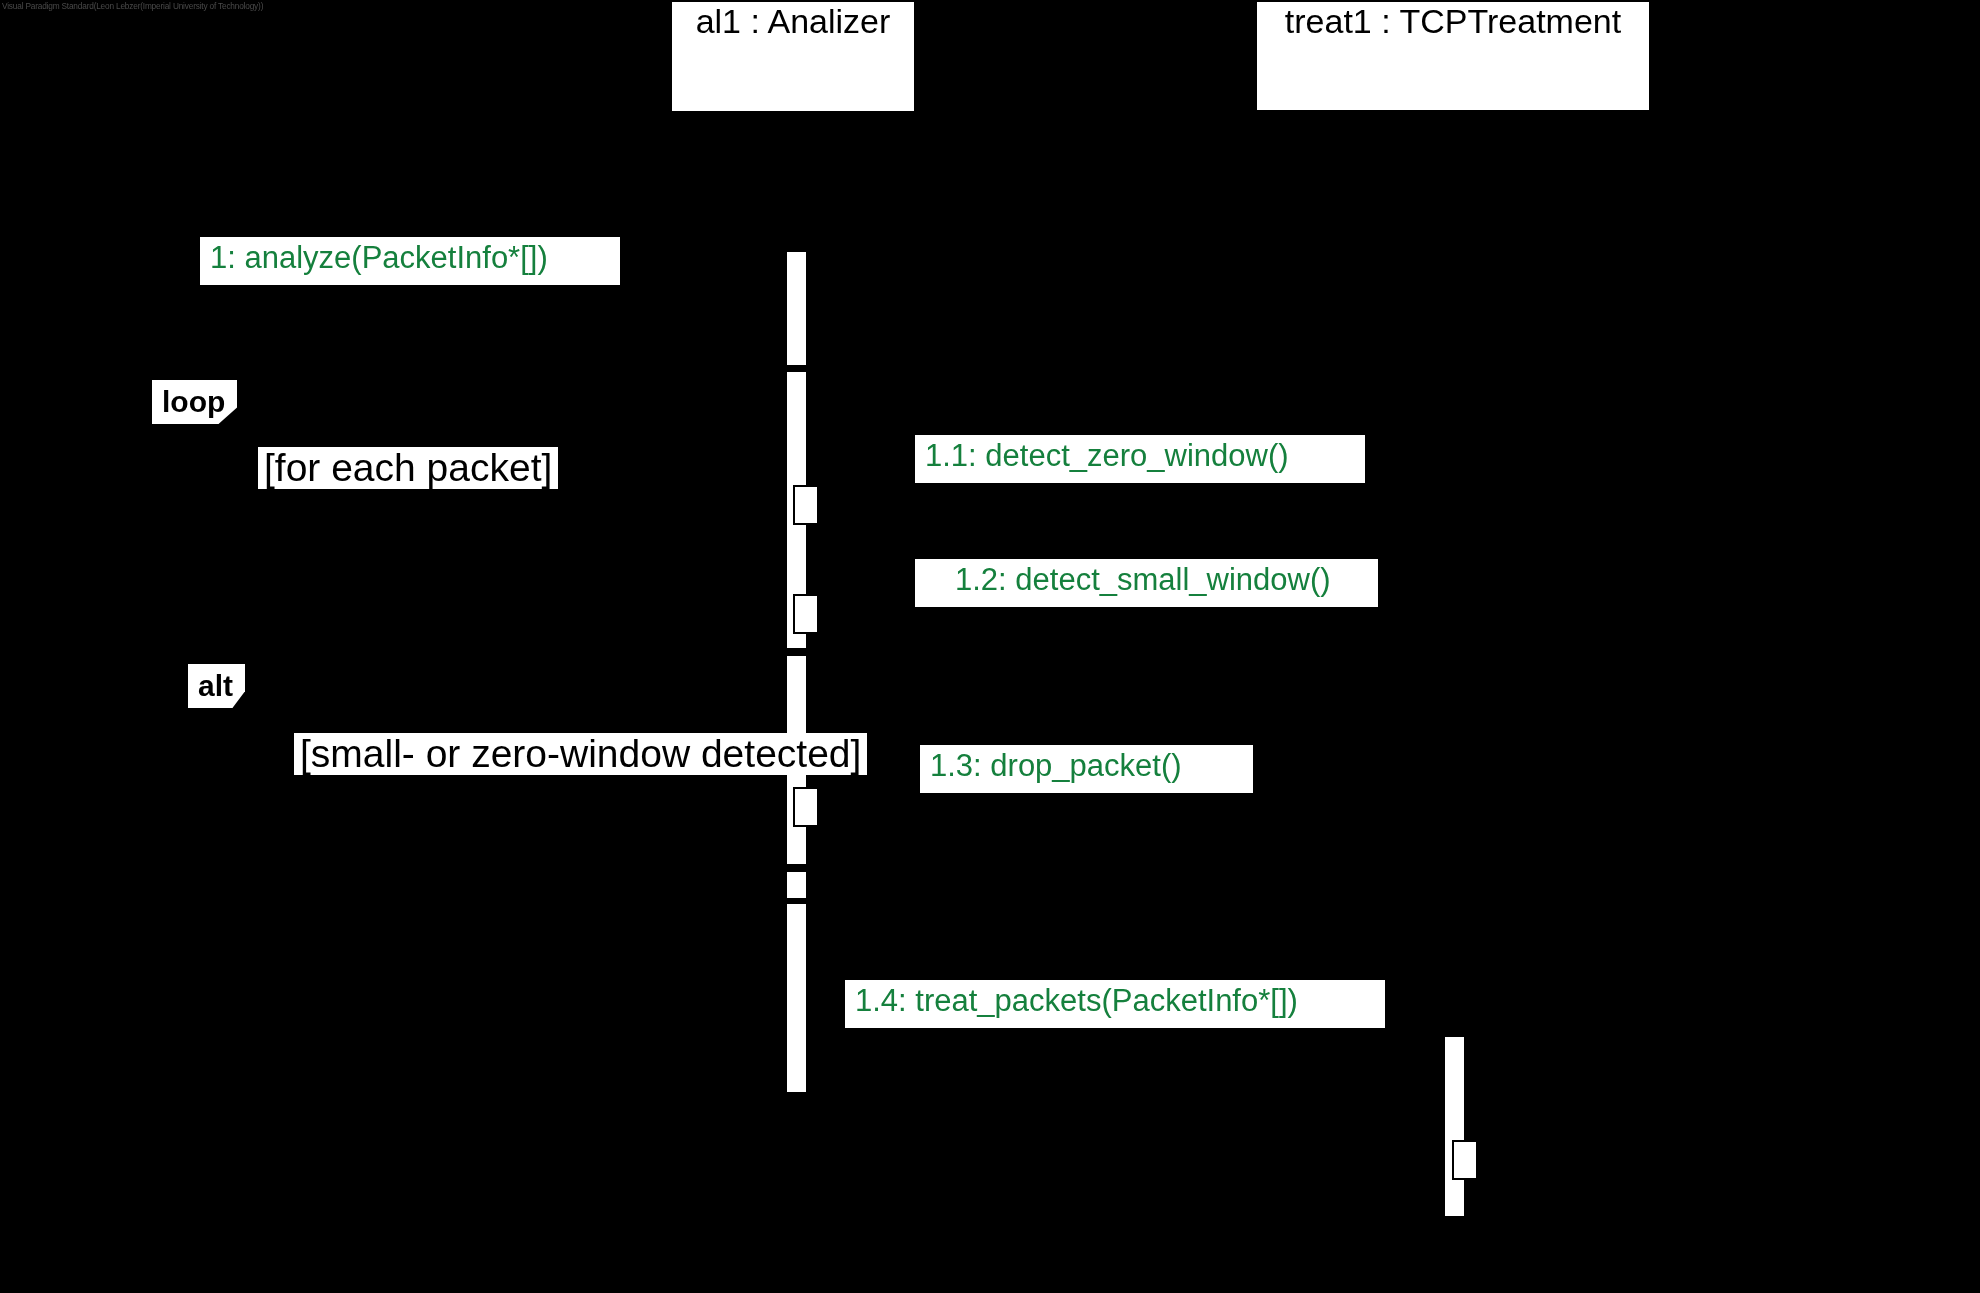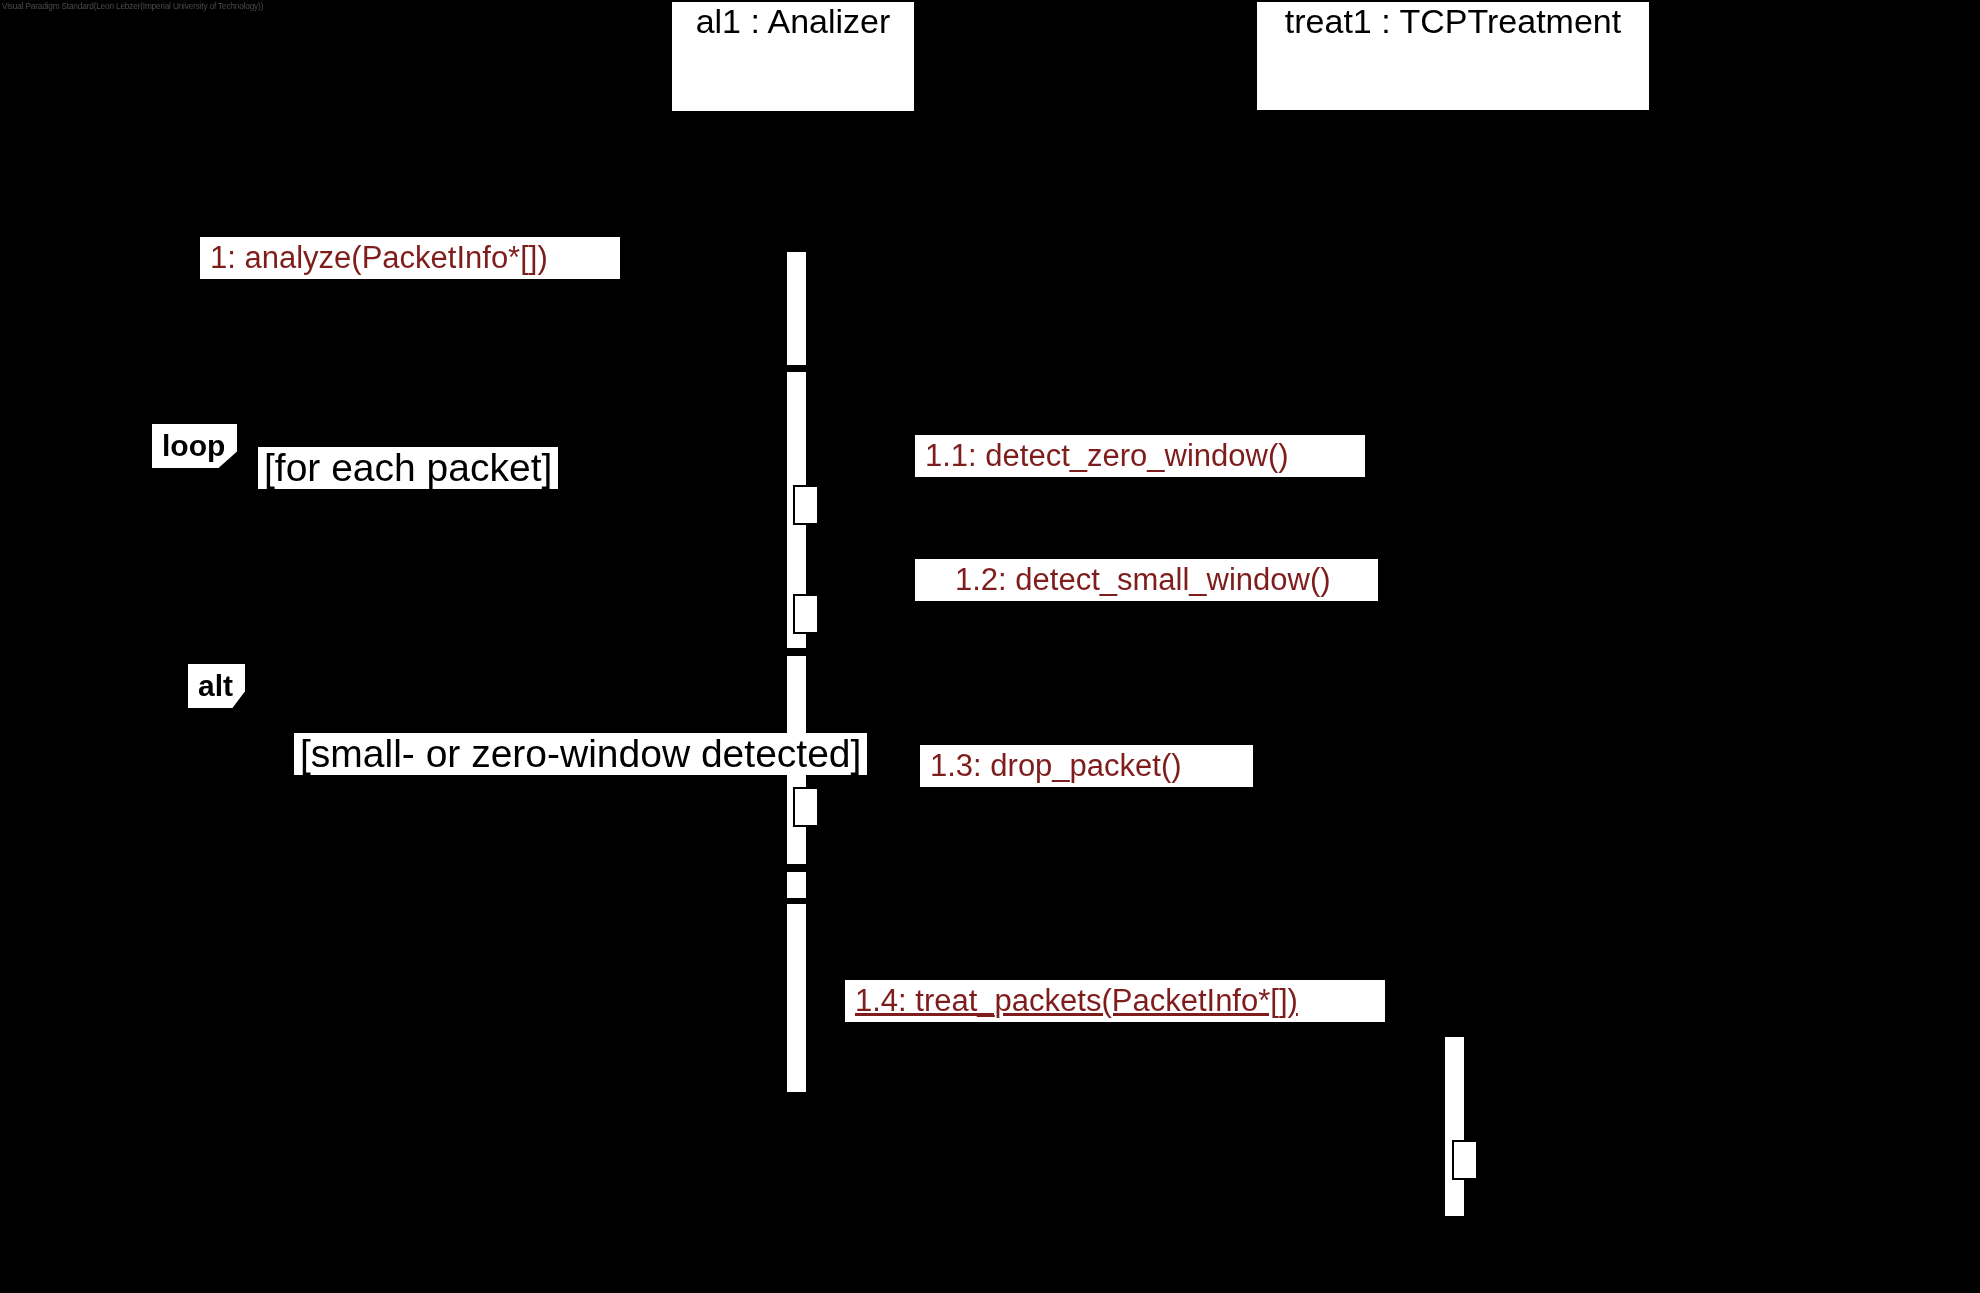--- a/index.html
+++ b/index.html
@@ -56,24 +56,24 @@
     position: absolute;
     background: #ffffff;
     border: 2px solid #000000;
     box-sizing: border-box;
   }
 
   
   .msg-label {
     position: absolute;
     background: #ffffff;
-    color: #7f1d1d;
+    color: #15803d;
     font-size: 31px;
     line-height: 42px;
-    height: 42px;
+    height: 48px;
     white-space: nowrap;
     padding: 0 10px;
     box-sizing: border-box;
   }
 
   
   .frag-tag {
     position: absolute;
     background: #ffffff;
     color: #000000;
@@ -121,32 +121,32 @@
       <div class="activation" style="left: 793px; top: 485px; width: 26px; height: 40px;"></div>
       <div class="activation" style="left: 793px; top: 594px; width: 26px; height: 40px;"></div>
       <div class="activation" style="left: 785px; top: 654px; width: 23px; height: 212px;"></div>
       <div class="activation" style="left: 793px; top: 787px; width: 26px; height: 40px;"></div>
       <div class="activation" style="left: 785px; top: 870px; width: 23px; height: 30px;"></div>
       <div class="activation" style="left: 785px; top: 902px; width: 23px; height: 192px;"></div>
       <div class="activation" style="left: 1443px; top: 1035px; width: 23px; height: 183px;"></div>
       <div class="activation" style="left: 1452px; top: 1140px; width: 26px; height: 40px;"></div>
     </div>
 
-  <div class="frag-tag" id="tag-loop" style="left: 152px; top: 380px; margin-top: 44px;">loop</div>
+  <div class="frag-tag" id="tag-loop" style="left: 152px; top: 380px;">loop</div>
 
   <div class="guard" id="guard-loop" style="left: 258px; top: 447px;">[for each packet]</div>
 
   <div class="frag-tag" id="tag-alt" style="left: 188px; top: 664px; text-align: center;">alt</div>
 
   <div class="guard" id="guard-alt" style="left: 294px; top: 733px;">[small- or zero-window detected]</div>
 
   <div class="msg-label" id="msg-0" style="left: 200px; top: 237px; width: 420px;">1: analyze(PacketInfo*[])</div>
 
   <div class="msg-label" id="msg-1" style="left: 915px; top: 435px; width: 450px;">1.1: detect_zero_window()</div>
 
   <div class="msg-label" id="msg-2" style="left: 915px; top: 559px; width: 463px; padding-left: 40px;">1.2: detect_small_window()</div>
 
   <div class="msg-label" id="msg-3" style="left: 920px; top: 745px; width: 333px;">1.3: drop_packet()</div>
 
-  <div class="msg-label" id="msg-4" style="left: 845px; top: 980px; width: 540px; text-decoration: underline;">1.4: treat_packets(PacketInfo*[])</div>
+  <div class="msg-label" id="msg-4" style="left: 845px; top: 980px; width: 540px;">1.4: treat_packets(PacketInfo*[])</div>
 
 
 </div>
 
 </body></html>

